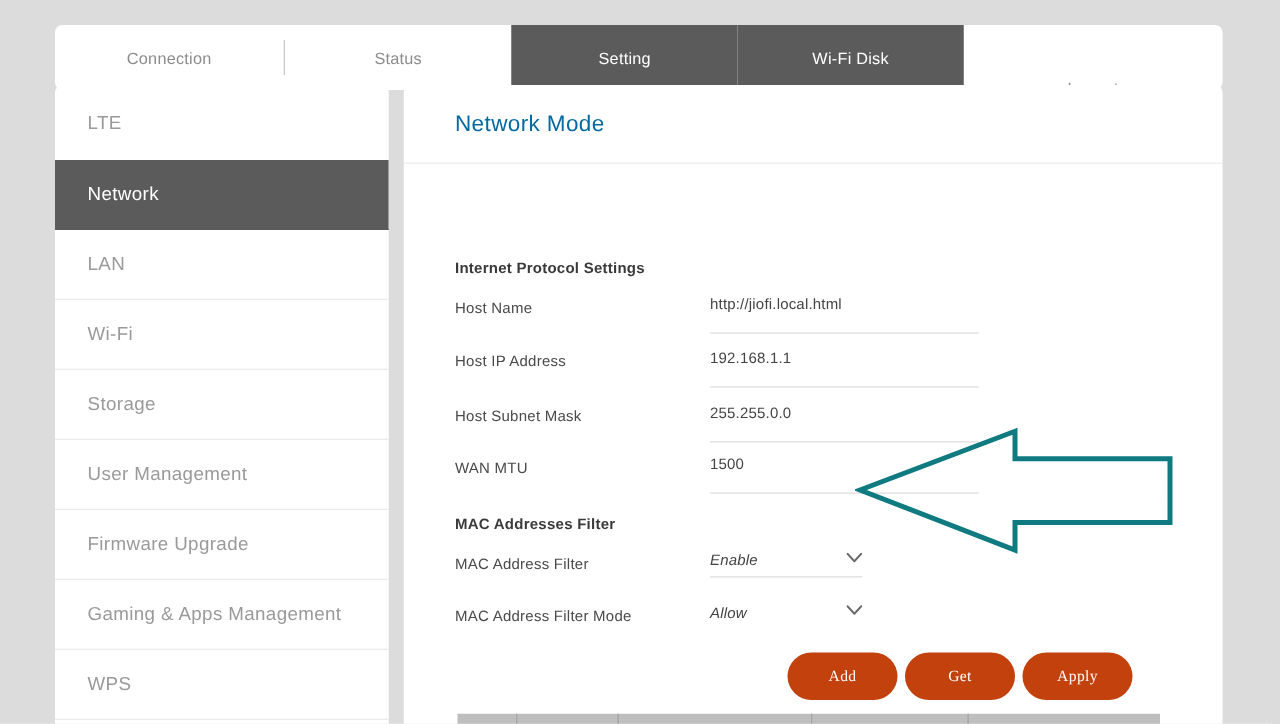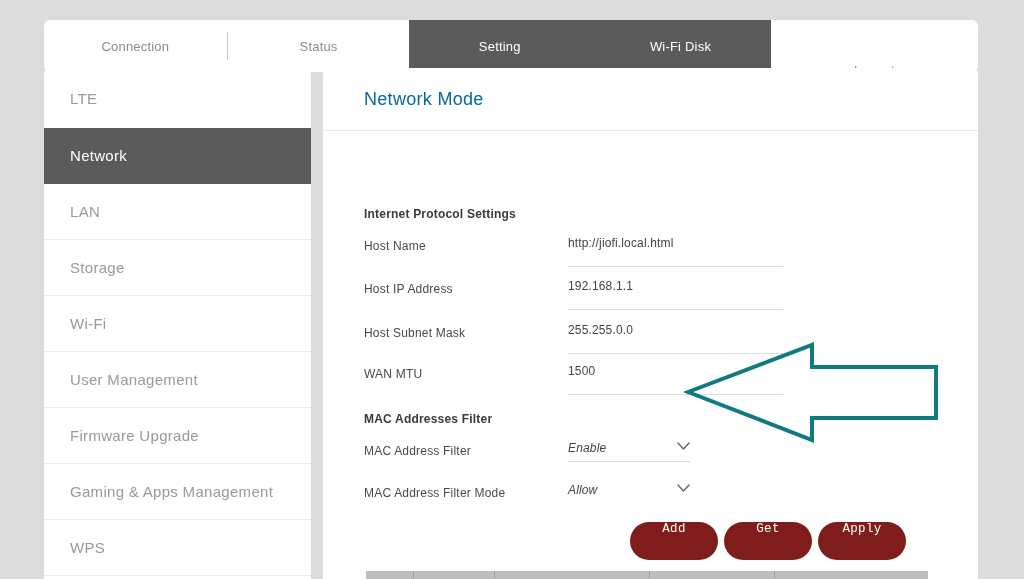--- a/index.html
+++ b/index.html
@@ -173,30 +173,30 @@
     height: 9px;
   }
   .chev svg { display: block; }
 
   
   .btn {
     position: absolute;
     width: 88px;
     height: 38px;
     border-radius: 19px;
-    background: #7f1d1d;
+    background: #c2410c;
     color: #ffffff;
     font-size: 12.5px;
     letter-spacing: 0.3px;
     display: flex;
-    align-items: flex-start;
+    align-items: center;
     justify-content: center;
     border: none;
     cursor: pointer;
-    font-family: Liberation Mono, monospace;
+    font-family: Liberation Serif, serif;
   }
 
   
   #mac-table {
     position: absolute;
     left: 43px;
     top: 440px;
     width: 548px;
     border-collapse: collapse;
     table-layout: fixed;
@@ -250,24 +250,24 @@
   <div class="side-item first">
     <span>LTE</span>
   </div>
   <div class="side-item active">
     <span>Network</span>
   </div>
   <div class="side-item">
     <span>LAN</span>
   </div>
   <div class="side-item">
+    <span>Wi-Fi</span>
+  </div>
+  <div class="side-item">
     <span>Storage</span>
-  </div>
-  <div class="side-item">
-    <span>Wi-Fi</span>
   </div>
   <div class="side-item">
     <span>User Management</span>
   </div>
   <div class="side-item">
     <span>Firmware Upgrade</span>
   </div>
   <div class="side-item">
     <span>Gaming &amp; Apps Management</span>
   </div>

